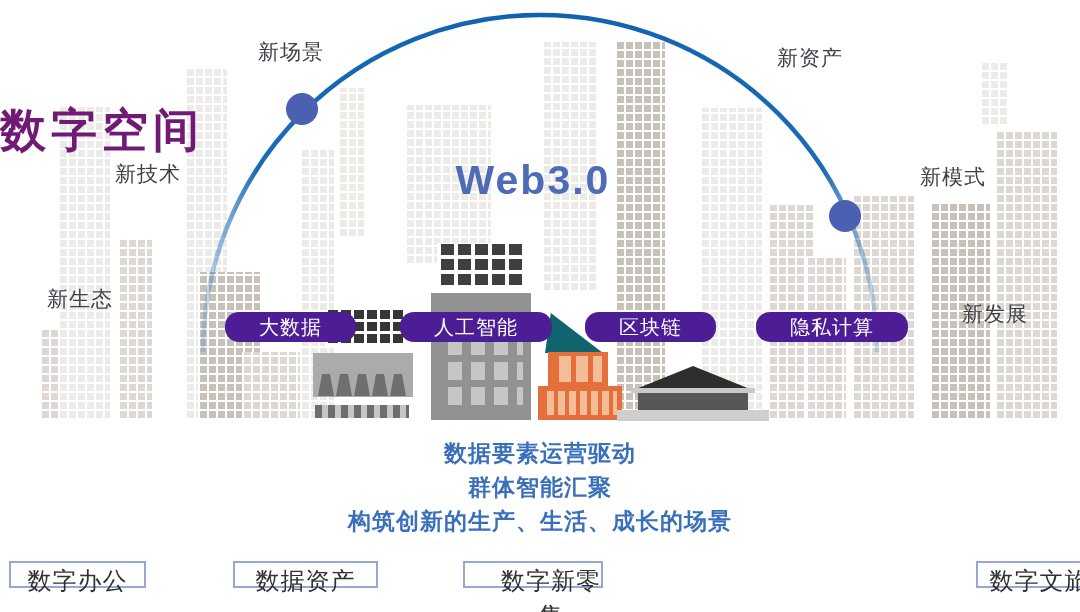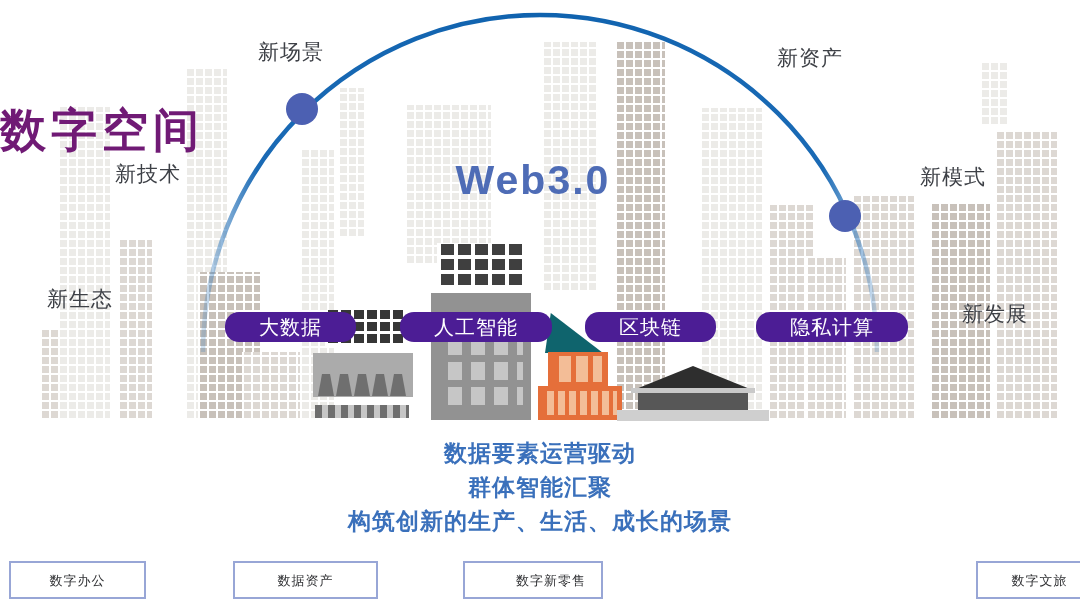--- a/index.html
+++ b/index.html
@@ -25,22 +25,22 @@
         border-radius:14px;white-space:nowrap;}
   
   .title1{position:absolute;left:0;width:1066px;top:100px;text-align:left;
           font-size:46px;font-weight:900;color:#701a75;letter-spacing:5px;}
   .title2{position:absolute;left:0;width:1066px;top:157px;text-align:center;
           font-size:41px;font-weight:800;color:#4e6cb6;letter-spacing:2px;}
   
   .tagline{position:absolute;left:0;top:436px;width:1080px;text-align:center;
            color:#3a70bb;font-size:23px;font-weight:bold;line-height:34px;letter-spacing:1px;}
   
-  .sbox{position:absolute;top:561px;height:38px;line-height:35px;box-sizing:border-box;
-        border:2px solid #98a6d6;background:#fff;color:#2f3033;font-size:13px;
+  .sbox{position:absolute;top:561px;height:27px;line-height:35px;box-sizing:border-box;
+        border:2px solid #98a6d6;background:#fff;color:#2f3033;font-size:24px;
         text-align:center;letter-spacing:1px;}
   
   .win{position:absolute;background-color:#c6c6c6;}
   .win.gray{background-image:repeating-linear-gradient(90deg,#929292 0 9px,transparent 9px 23px),
                              repeating-linear-gradient(0deg,#929292 0 7px,transparent 7px 25px);}
   .win.orange{background-color:#f3bd97;}
   .trap{position:absolute;width:16px;height:22px;background:#6f6f6f;
         clip-path:polygon(25% 0,75% 0,100% 100%,0 100%);}
 </style>
 </head>

